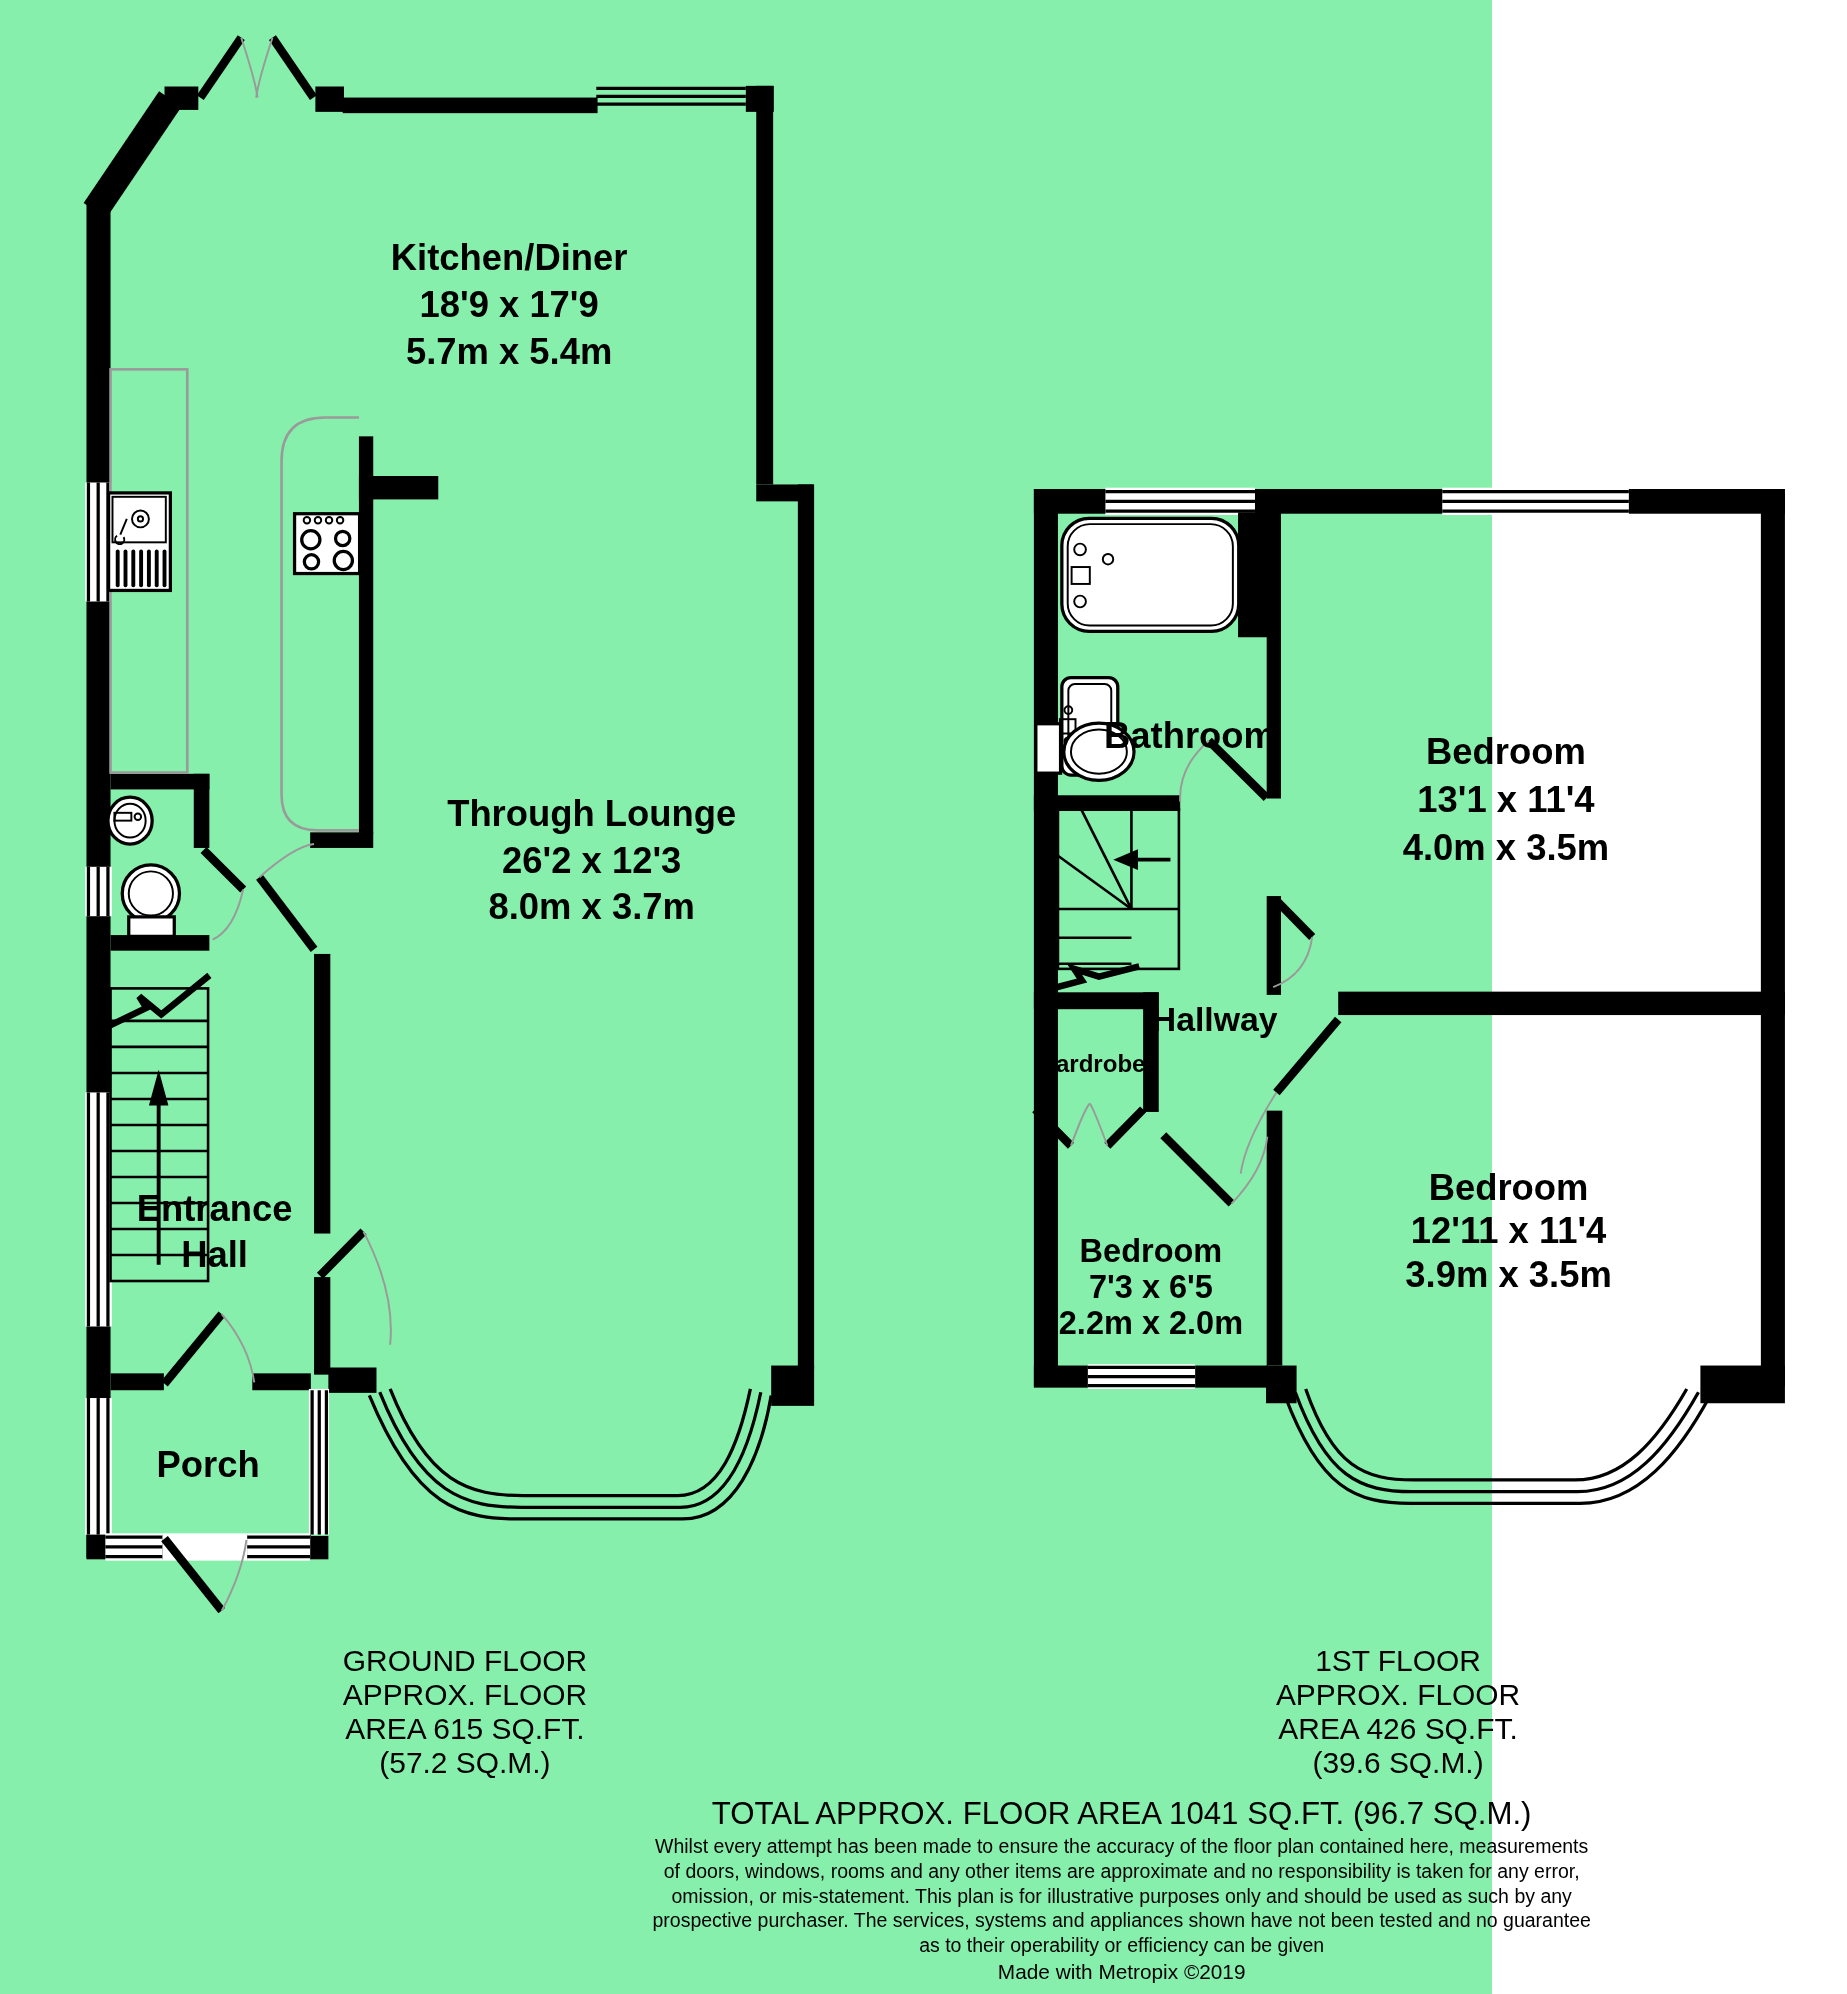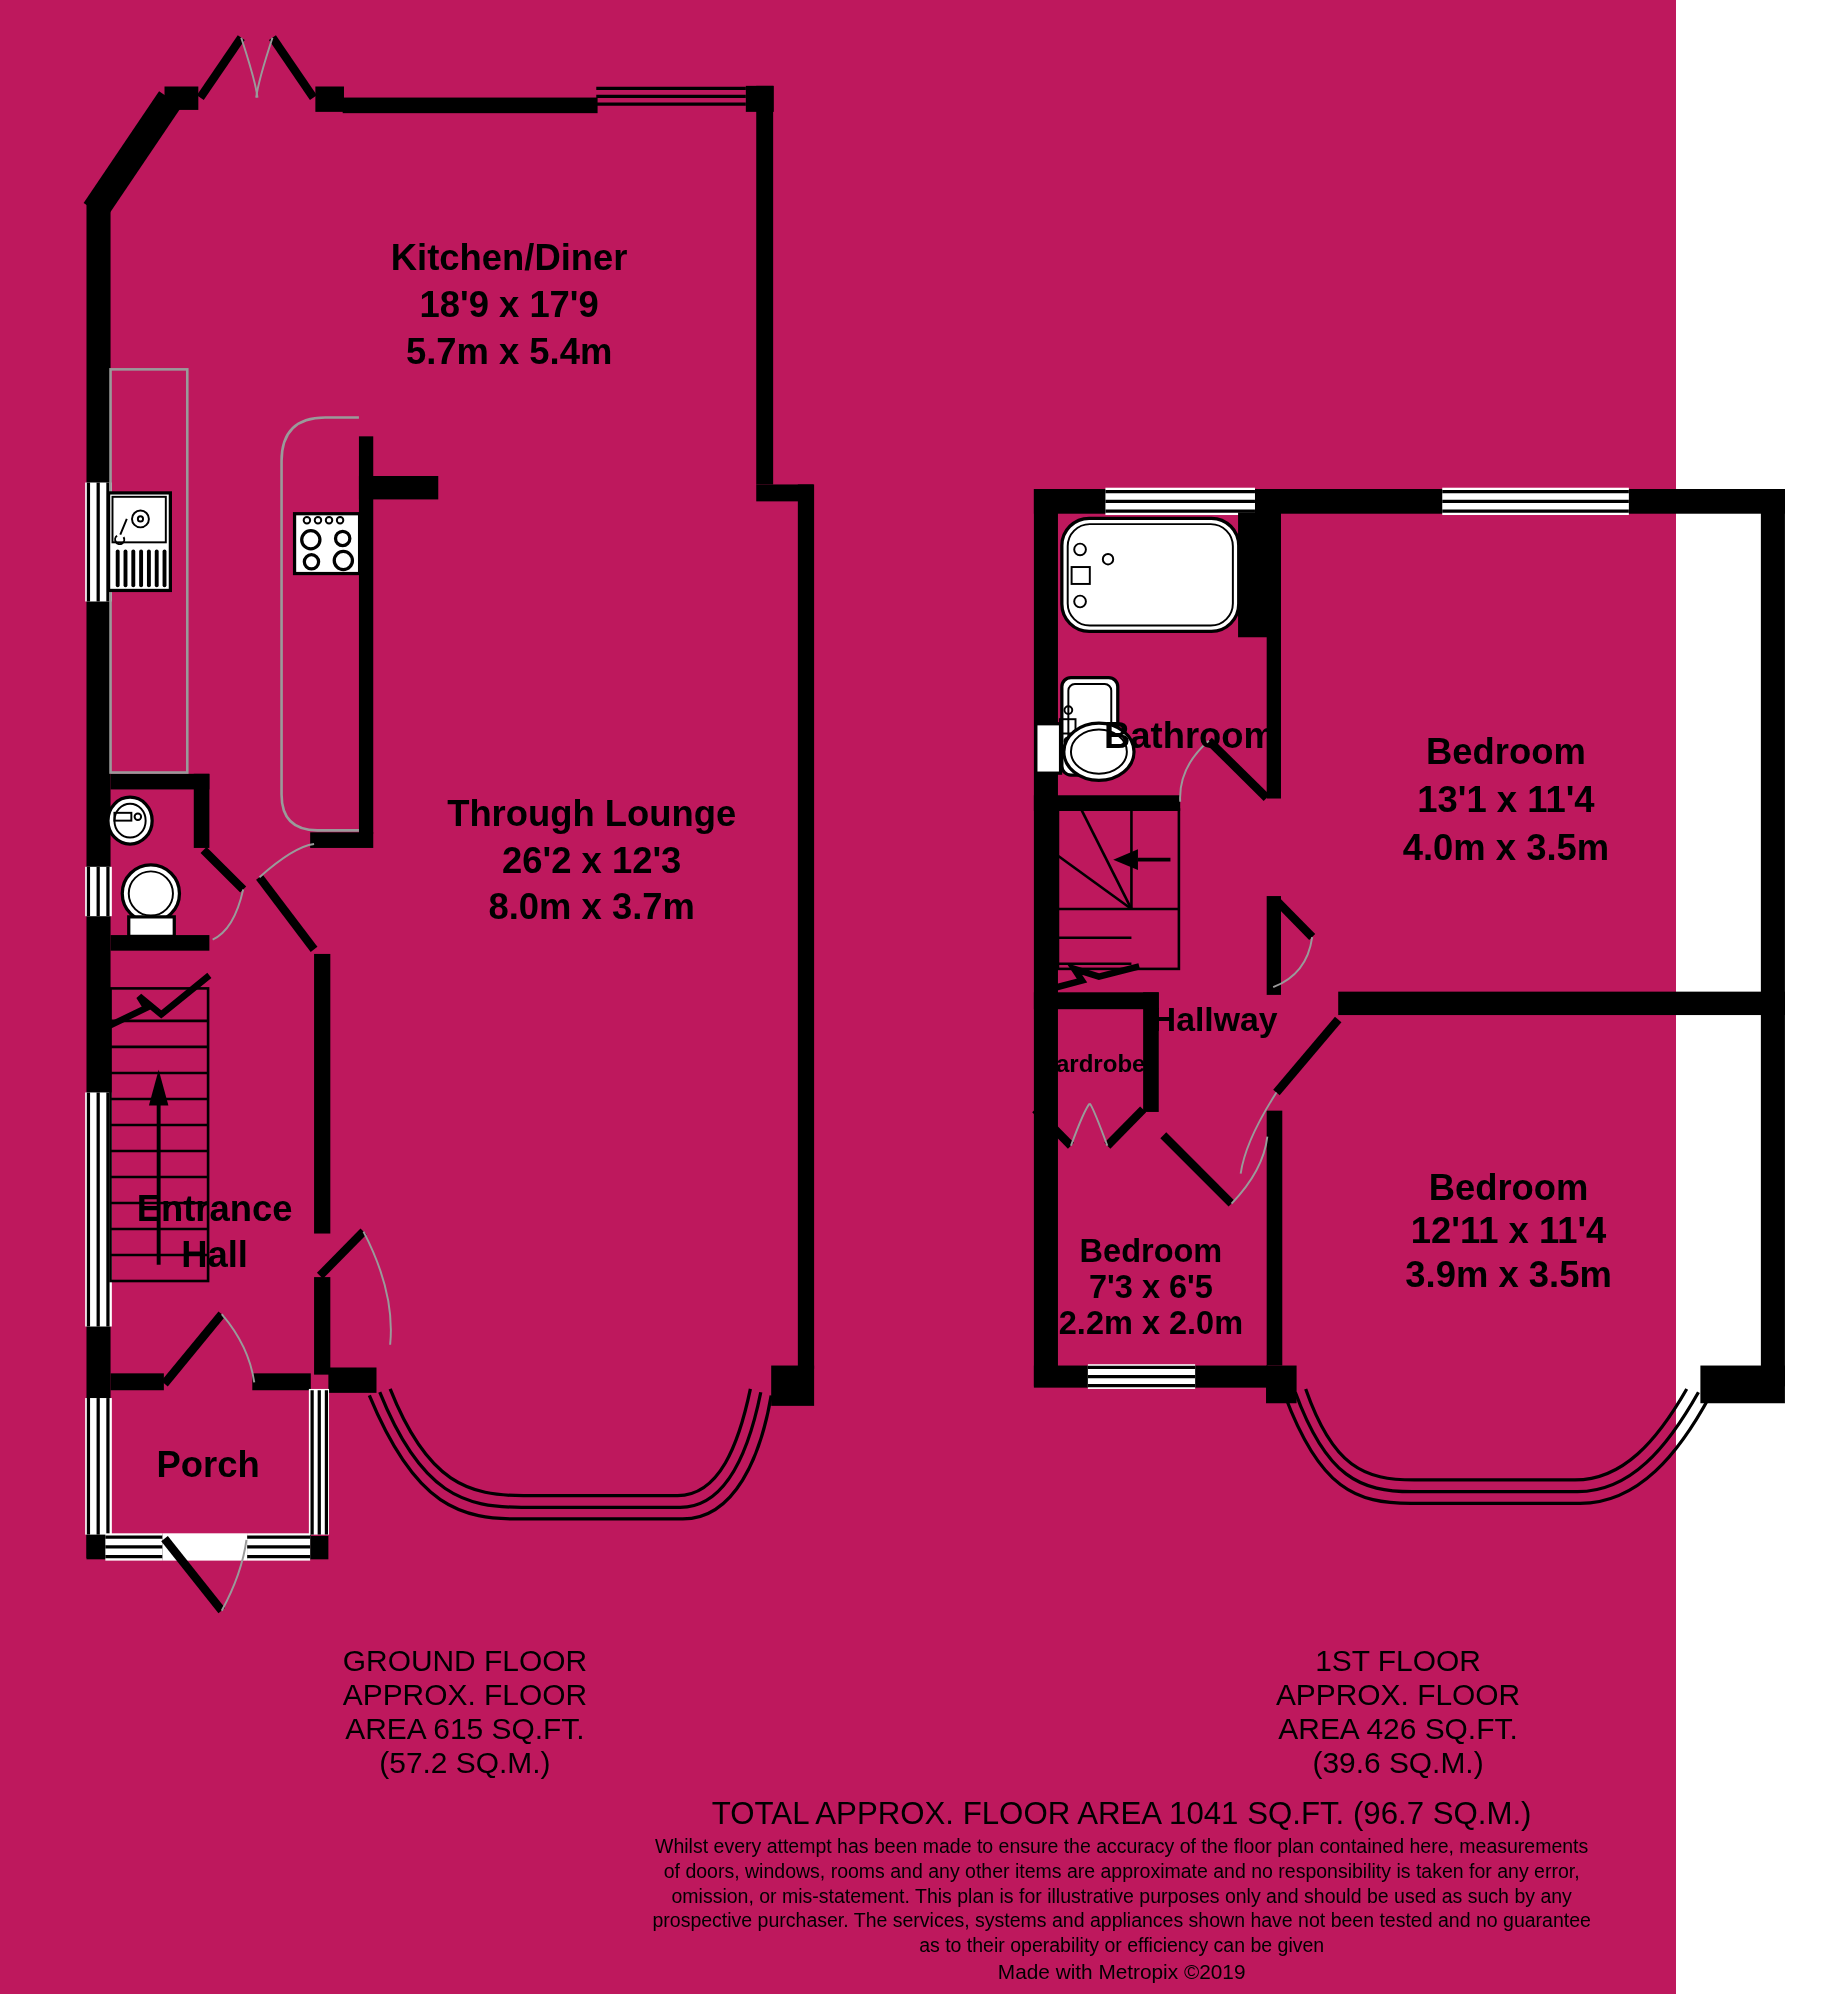--- a/index.html
+++ b/index.html
@@ -1,16 +1,16 @@
 <!DOCTYPE html>
 <html style="font-size:10.4px"><head>
 <meta charset="utf-8">
 <style>
   html,body{margin:0;padding:0;background:#ffffff;}
-  .stage{position:relative;width:1676px;height:1995px;background:#be185d;}
+  .stage{position:relative;width:1492px;height:1995px;background:#86efac;}
   svg{display:block;font-family:"Liberation Sans",sans-serif;}
   .room-label{font-size:56px;font-weight:bold;fill:#000;text-anchor:middle;}
   .room-label-sm{font-size:50px;font-weight:bold;fill:#000;text-anchor:middle;}
   .hallway-label{font-size:52px;font-weight:bold;fill:#000;text-anchor:middle;}
   .wardrobe-label{font-size:37px;font-weight:bold;fill:#000;text-anchor:middle;}
   .summary-text{font-size:46px;fill:#000;text-anchor:middle;}
   .total-text{font-size:48px;fill:#000;text-anchor:middle;}
   .fine-text{font-size:30px;fill:#000;text-anchor:middle;}
   .credit-text{font-size:32px;fill:#000;text-anchor:middle;}
   .wall{fill:#000;stroke:none;}

